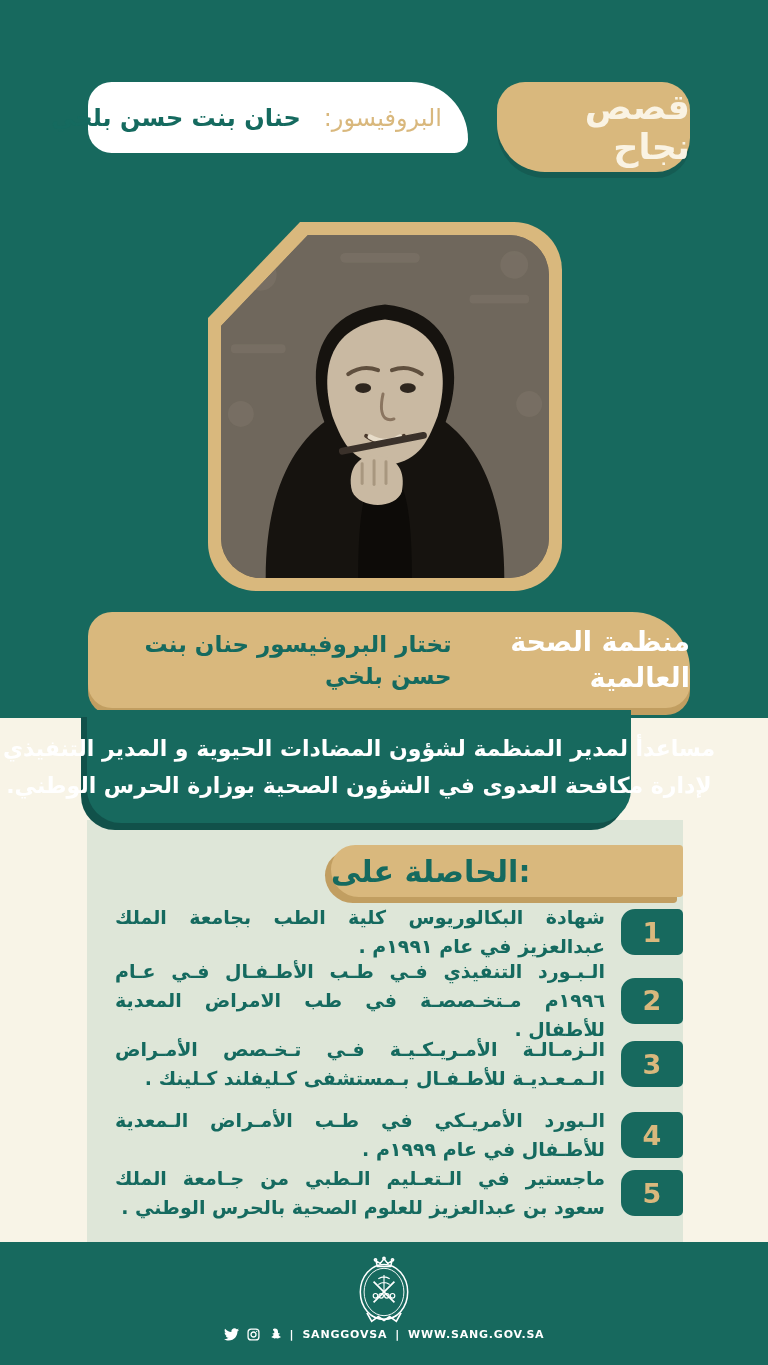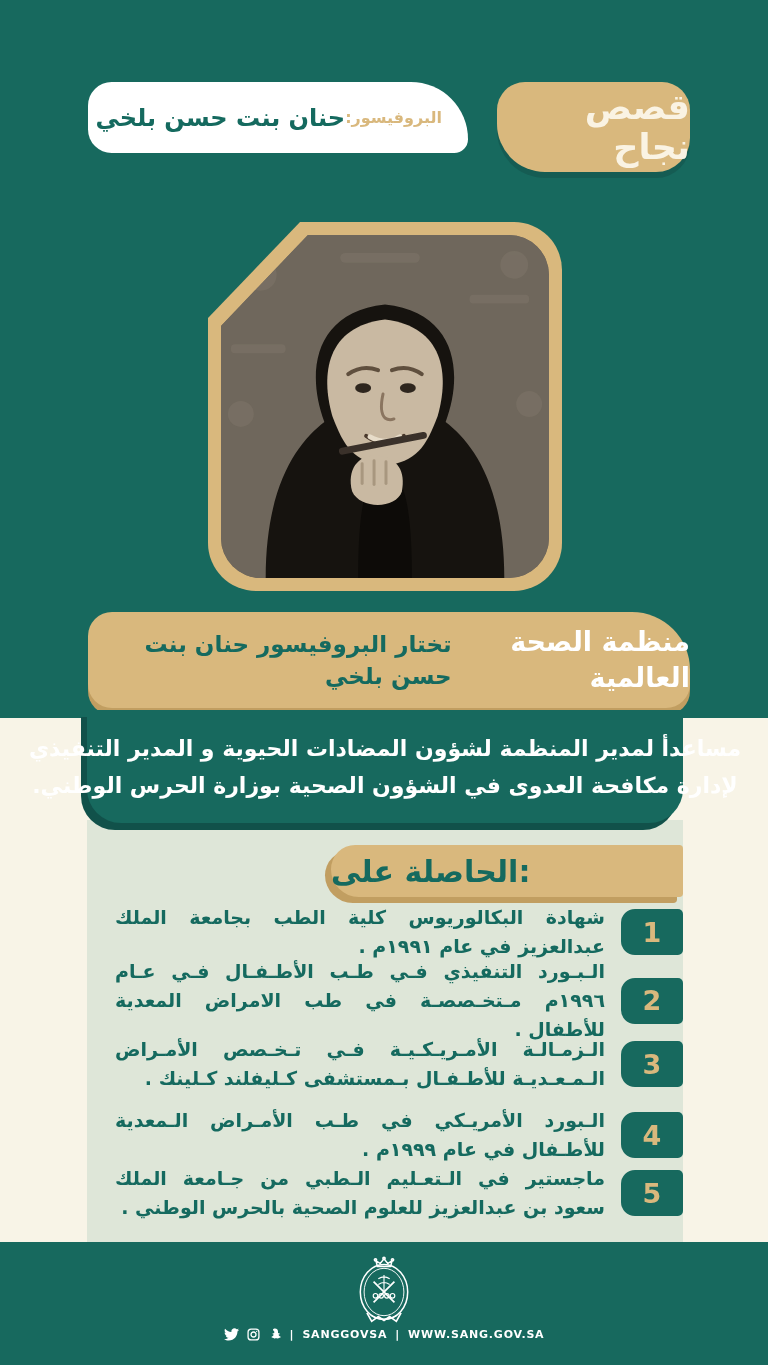--- a/index.html
+++ b/index.html
@@ -15,39 +15,39 @@
   .footer{position:absolute;left:0;top:1242px;width:768px;height:123px;background:var(--teal);}
 
   
   .banner-cat{position:absolute;left:497px;top:82px;width:193px;height:90px;background:var(--tan);
     border-radius:28px 28px 34px 48px;display:flex;align-items:center;justify-content:center;
     box-shadow:0 6px 0 rgba(16,70,62,.35);text-align:right;}
   .banner-cat span{color:#FAF3E3;font-size:35px;font-weight:bold;}
   .banner-title{position:absolute;left:88px;top:82px;width:380px;height:71px;background:var(--white);
     border-radius:24px 58px 14px 24px;direction:rtl;display:flex;align-items:center;
     padding:0 26px 0 12px;white-space:nowrap;}
-  .banner-title .prefix{color:var(--tan);font-size:16px;font-weight:bold;margin-left:0;}
+  .banner-title .prefix{color:var(--tan);font-size:24px;font-weight:normal;margin-left:23px;}
   .banner-title .name{color:var(--text-teal);font-size:24px;font-weight:bold;}
 
   
   .photo-outer{position:absolute;left:208px;top:222px;width:354px;height:369px;background:var(--tan);
     border-radius:48px;clip-path:polygon(26% 0,100% 0,100% 100%,0 100%,0 26%);}
   .photo-inner{position:absolute;left:13px;top:13px;right:13px;bottom:13px;background:#6F675C;
     border-radius:40px;clip-path:polygon(26.5% 0,100% 0,100% 100%,0 100%,0 26.5%);overflow:hidden;}
   .photo-inner svg{display:block;width:100%;height:100%;}
 
   
   .who-banner{position:absolute;left:88px;top:612px;width:602px;height:96px;background:var(--tan);
     border-radius:24px 58px 24px 24px;box-shadow:0 7px 0 var(--tan-dark);
     display:flex;flex-direction:row;align-items:center;justify-content:space-between;direction:rtl;}
   .who-org{color:var(--white);font-size:27px;font-weight:bold;line-height:36px;}
   .who-sub{color:var(--text-teal);font-size:23px;font-weight:bold;line-height:32px;}
 
   
-  .role-panel{position:absolute;left:87px;top:710px;width:596px;height:113px;background:var(--teal);
+  .role-panel{position:absolute;left:87px;top:710px;width:544px;height:113px;background:var(--teal);
     border-radius:0 0 34px 34px;box-shadow:-6px 7px 0 var(--teal-dark);
     display:flex;flex-direction:column;align-items:center;justify-content:center;direction:rtl;padding:0 14px;}
   .role-panel div{color:var(--white);font-size:22px;font-weight:bold;line-height:37px;text-align:center;white-space:nowrap;}
 
   
   .qual-banner{position:absolute;left:331px;top:845px;width:352px;height:52px;background:var(--tan);
     border-radius:26px 4px 4px 30px;box-shadow:-6px 6px 0 var(--tan-dark);
     display:flex;align-items:center;justify-content:flex-start;}
   .qual-banner span{color:var(--text-teal);font-size:30px;font-weight:bold;}
 

